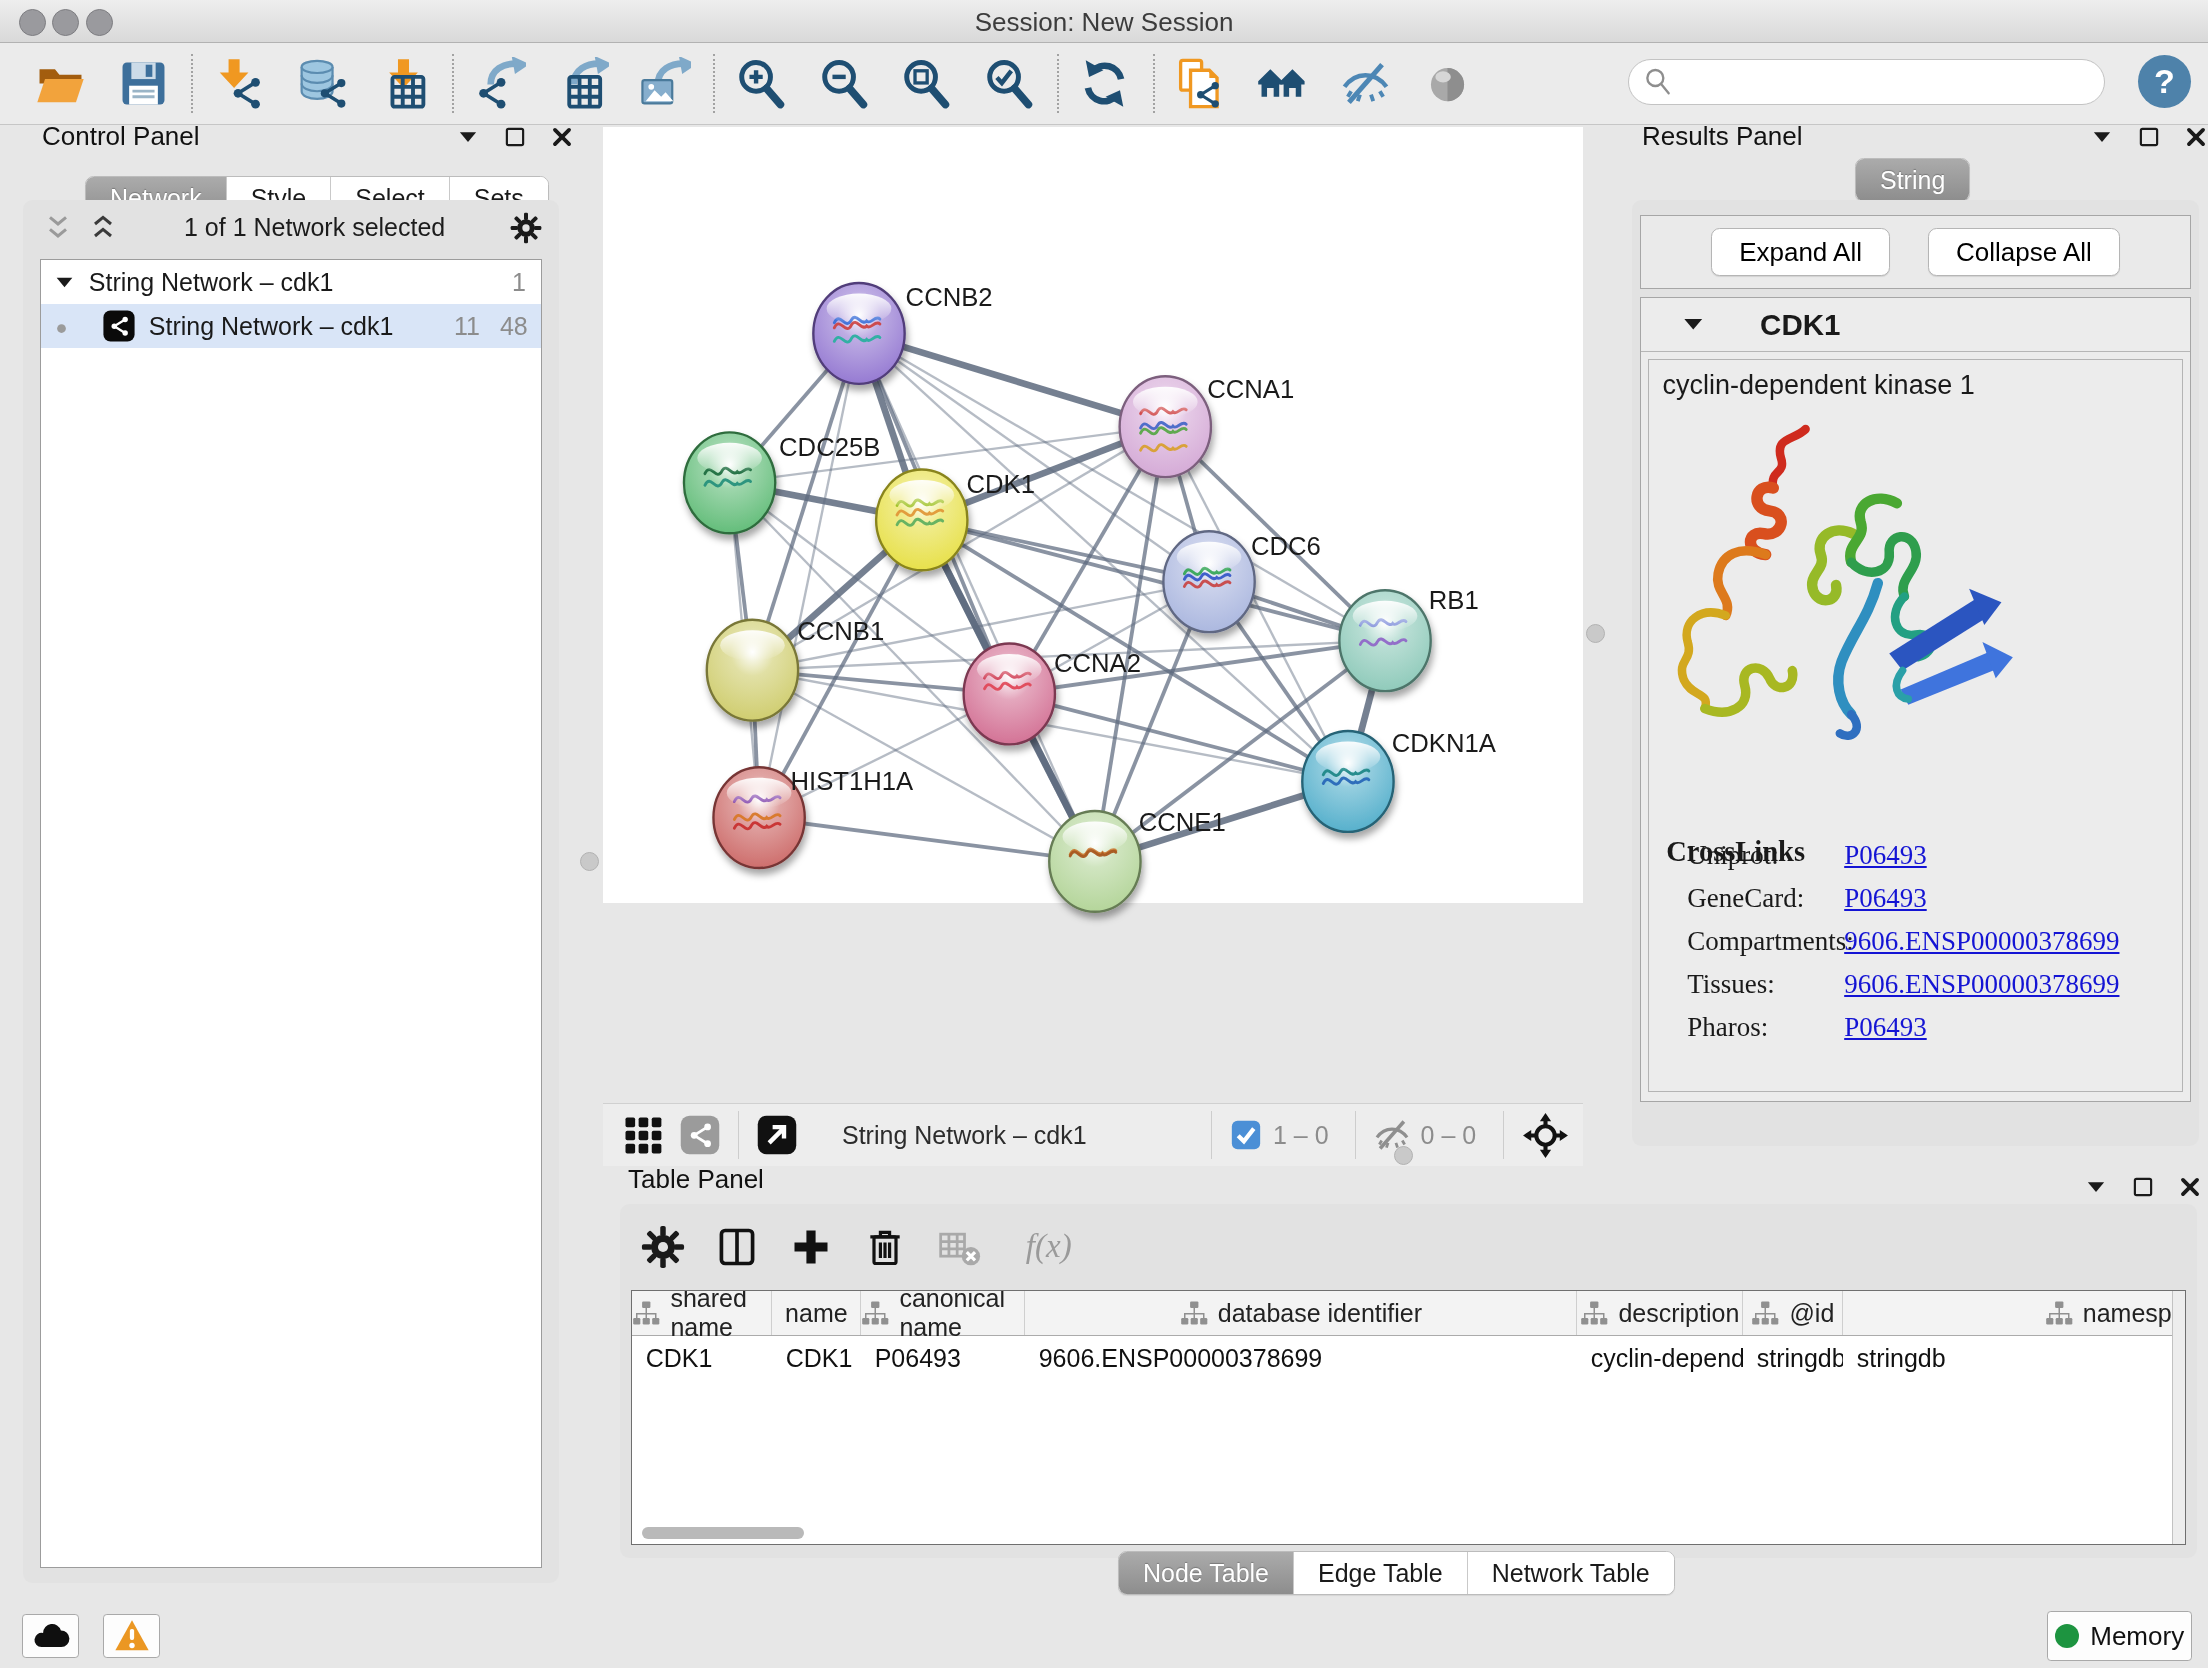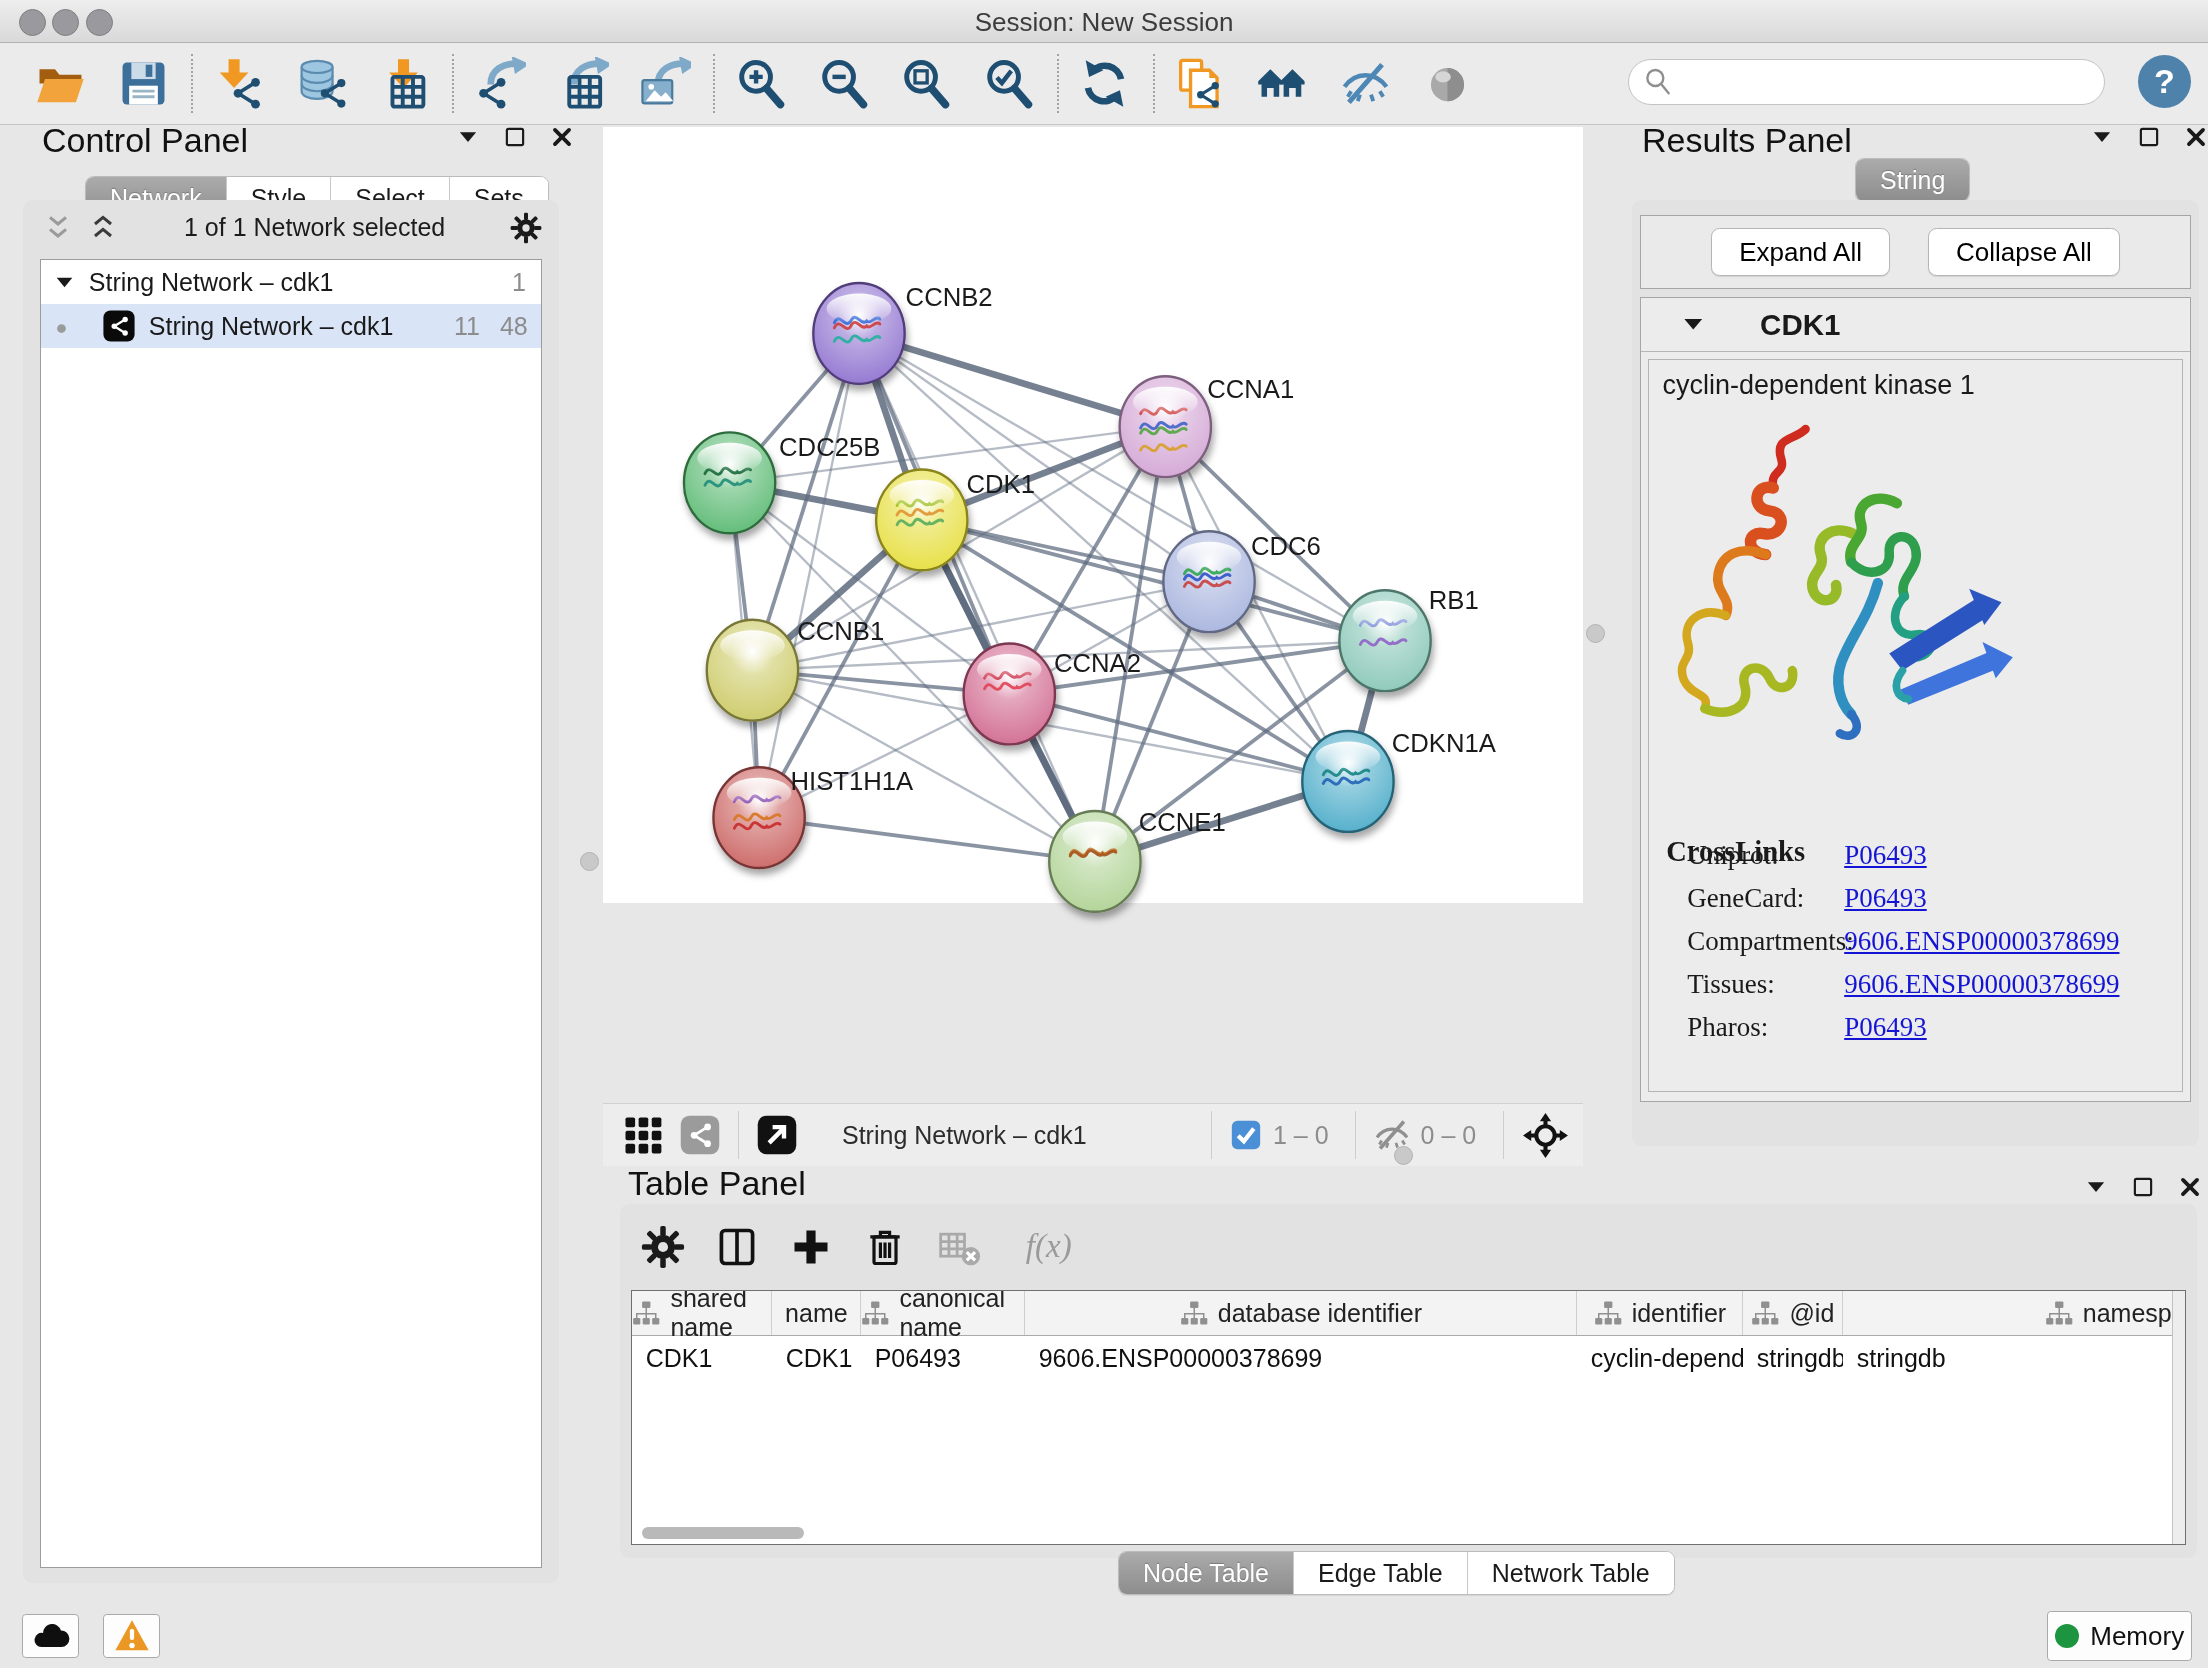--- a/index.html
+++ b/index.html
@@ -16,21 +16,21 @@
     border-bottom:1px solid #c6c6c6;display:flex;align-items:center;padding-left:34px;box-sizing:border-box;}
   .tbtn{width:53px;height:53px;margin-right:29.5px;flex:0 0 auto;}
   .tsep{width:0;height:59px;border-left:2.9px dotted #a2a2a2;margin:0 19px 0 -7.6px;flex:0 0 auto;}
   .searchwrap{position:absolute;left:1628px;top:59px;width:477px;height:46px;background:#fff;
     border:1.9px solid #c3c3c3;border-radius:25px;display:flex;align-items:center;box-sizing:border-box;}
   .searchwrap .mag{width:32px;height:32px;margin-left:13.3px;flex:0 0 auto;}
   .searchwrap input{border:none;outline:none;flex:1;font-size:25px;background:transparent;height:38px;margin:0 13.3px 0 7.6px;font-family:"Liberation Sans",sans-serif;}
   .helpbtn{position:absolute;left:2138px;top:55px;width:53px;height:53px;border-radius:50%;
     background:#4e82aa;color:#fff;font-size:34px;font-weight:bold;display:flex;align-items:center;justify-content:center;}
   
-  .panel-title{position:absolute;font-size:34px;color:#111;}
+  .panel-title{position:absolute;font-size:26px;color:#111;}
   .win-ctrls{position:absolute;display:flex;gap:21px;align-items:center;}
   .win-ctrls span{width:26px;height:26px;display:inline-block;}
   .segbar{position:absolute;display:inline-flex;border:1px solid #bcbcbc;border-radius:8.6px;
     overflow:hidden;background:#fff;box-shadow:0 1px 1px rgba(0,0,0,.08);}
   .seg{padding:6.7px 24px;font-size:25px;border-left:1px solid #c9c9c9;white-space:nowrap;background:#fff;}
   .seg:first-child{border-left:none;}
   .seg.sel{background:linear-gradient(#ababab,#8d8d8d);color:#fff;text-shadow:0 -1px 1px rgba(0,0,0,.25);}
   
   .cp-box{position:absolute;left:23px;top:200px;width:536px;height:1383px;background:#e2e2e2;
     border-radius:9.5px;box-sizing:border-box;}
@@ -772,21 +772,21 @@
           <div class="th-cell" style="width: 166px;">
             <span class="ic"><svg viewBox="0 0 48 48" width="100%" height="100%">
                 <g fill="#909090">
                   <path d="M24 15v6M8 32v-7h32v7M24 21v11" stroke="#909090" stroke-width="2.5" fill="none"></path>
                   <rect x="17" y="4" width="14" height="11" rx="2"></rect>
                   <rect x="2" y="32" width="12" height="11" rx="2"></rect>
                   <rect x="18" y="32" width="12" height="11" rx="2"></rect>
                   <rect x="34" y="32" width="12" height="11" rx="2"></rect>
                 </g>
               </svg></span>
-            <span>identifier</span>
+            <span>description</span>
           </div>
           <div class="th-cell" style="width: 100px;">
             <span class="ic"><svg viewBox="0 0 48 48" width="100%" height="100%">
                 <g fill="#909090">
                   <path d="M24 15v6M8 32v-7h32v7M24 21v11" stroke="#909090" stroke-width="2.5" fill="none"></path>
                   <rect x="17" y="4" width="14" height="11" rx="2"></rect>
                   <rect x="2" y="32" width="12" height="11" rx="2"></rect>
                   <rect x="18" y="32" width="12" height="11" rx="2"></rect>
                   <rect x="34" y="32" width="12" height="11" rx="2"></rect>
                 </g>

